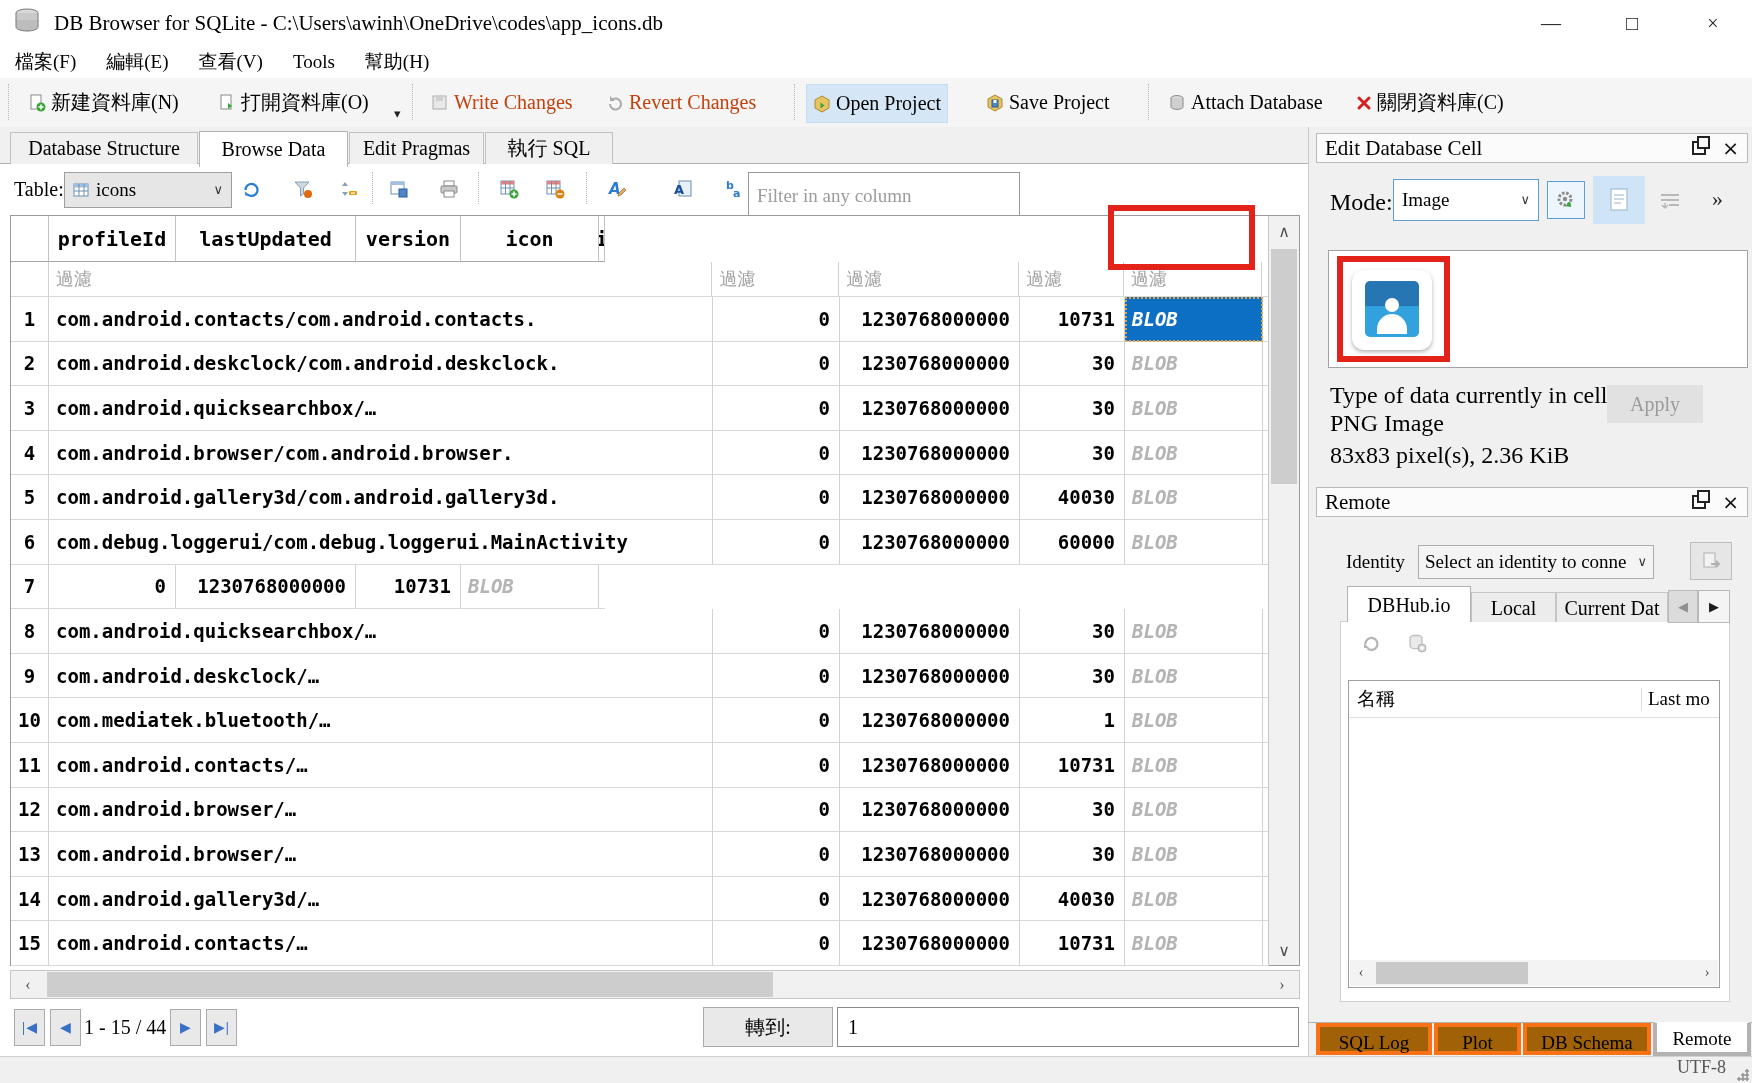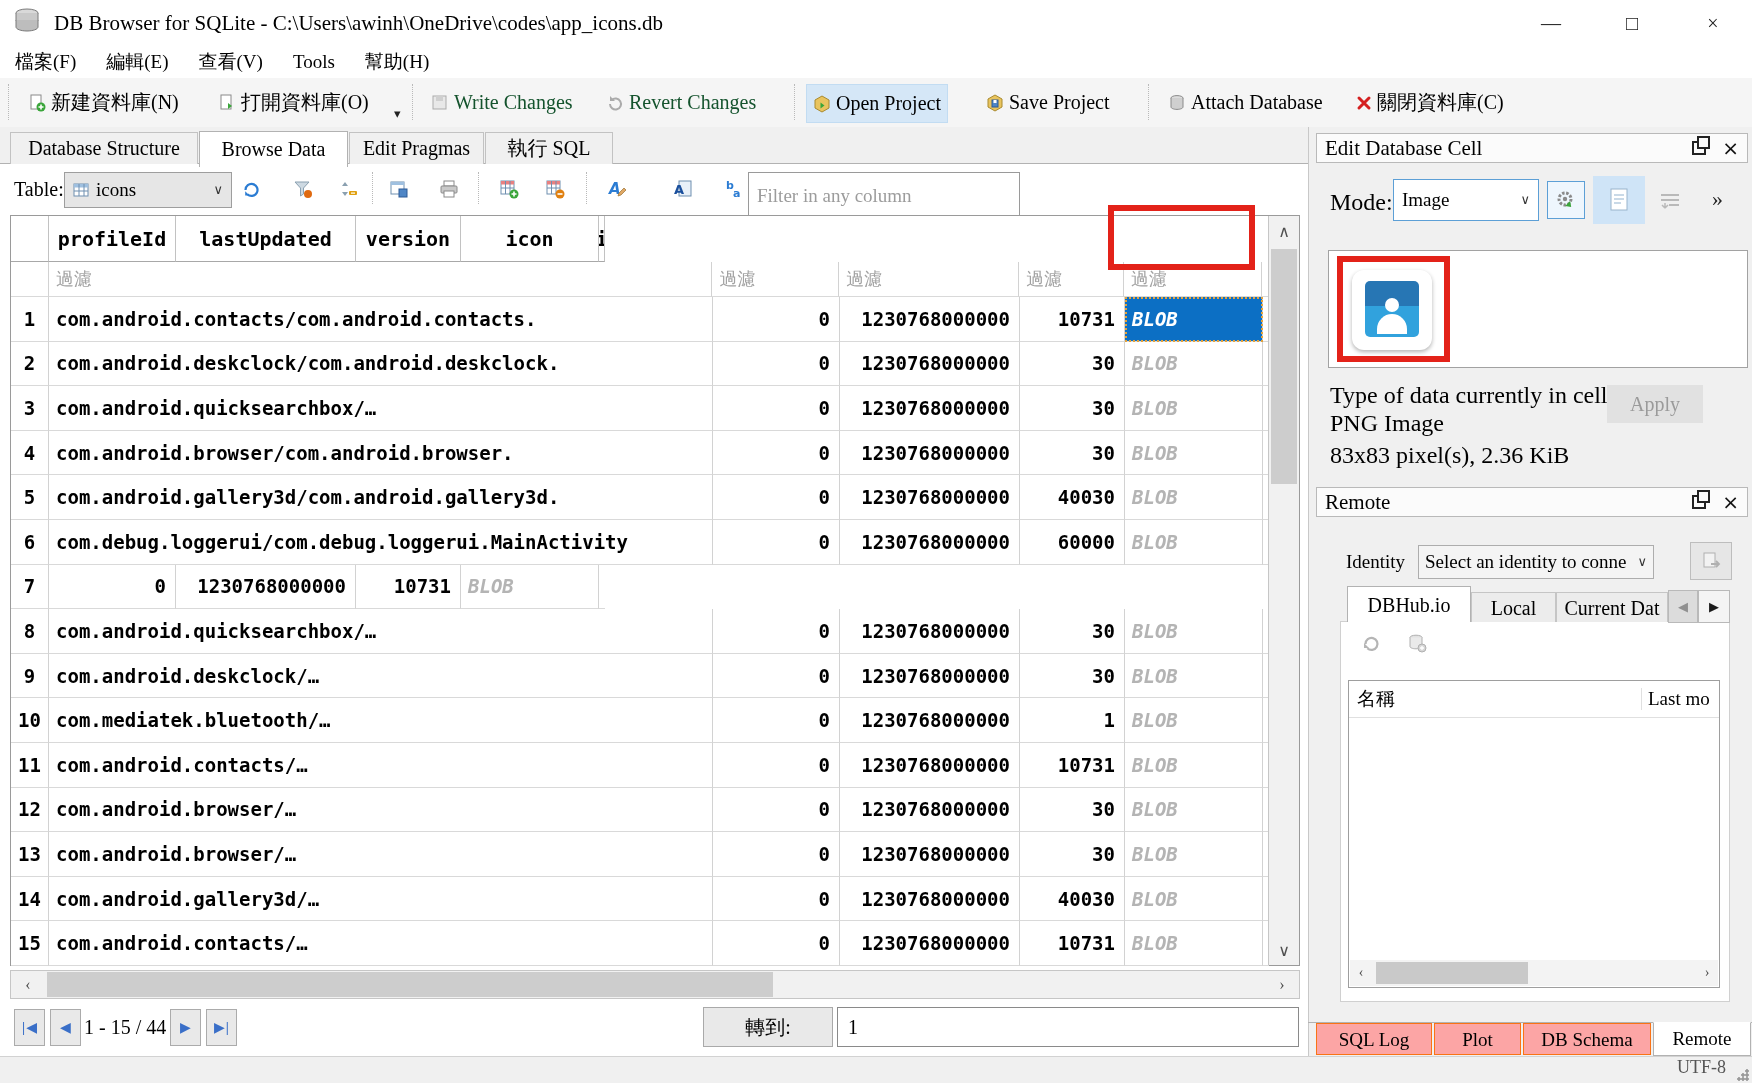--- a/index.html
+++ b/index.html
@@ -14,21 +14,21 @@
   .win-btn{top:0;width:50px;height:46px;text-align:center;line-height:46px;font-size:20px;color:#222;}
   .db-logo{left:12px;top:7px;}
 
   
   .menubar{left:0;top:46px;width:1752px;height:32px;background:#fff;display:flex;align-items:center;}
   .menu-item{padding:0 15px;font-size:19px;height:32px;line-height:32px;}
 
   
   .toolbar{left:0;top:78px;width:1752px;height:49px;background:#f5f5f5;border-bottom:1px solid #e2e2e2;}
   .tbtn{top:6px;height:37px;display:flex;align-items:center;gap:5px;font-size:20px;padding:0 6px;white-space:nowrap;}
-  .tbtn.disabled{color:#14532d;}
+  .tbtn.disabled{color:#c2410c;}
   .tbtn.highlight{background:#d5e7f7;border:1px solid #c2dcf2;}
   .tsep{top:6px;width:1px;height:36px;border-left:1px dotted #b9b9b9;}
   .drop-arrow{font-size:13px;color:#222;}
 
   
   .tabbar{left:0;top:127px;width:1308px;height:37px;background:#f0f0f0;}
   .tabbar::after{content:"";position:absolute;left:0;bottom:0;width:100%;height:1px;background:#b2b2b2;}
   .mtab{top:5px;height:31px;line-height:31px;text-align:center;font-size:20px;background:#f0f0f0;
         border:1px solid #c2c2c2;border-bottom:none;z-index:1;}
   .mtab.active{top:4px;height:35px;line-height:35px;background:#fff;border:1px solid #b2b2b2;border-bottom:none;z-index:3;}
@@ -106,21 +106,21 @@
   .id-combo{left:1418px;top:545px;width:236px;height:34px;background:#f4f4f4;border:1px solid #adadad;padding:0 6px;box-sizing:border-box;font-size:19px;}
   .rtab{height:30px;line-height:30px;text-align:center;font-size:20px;background:#ececec;border:1px solid #c5c5c5;border-bottom:none;box-sizing:border-box;white-space:nowrap;overflow:hidden;}
   .rtab.active{height:36px;line-height:36px;background:#fff;border-color:#b2b2b2;z-index:2;}
   .tab-scroll{box-sizing:border-box;border:1px solid #b9b9b9;display:flex;align-items:center;justify-content:center;font-size:13px;}
   .remote-page{left:1340px;top:621px;width:390px;height:381px;background:#fff;border:1px solid #d0d0d0;box-sizing:border-box;}
   .remote-list{left:1348px;top:680px;width:372px;height:308px;border:1px solid #9e9e9e;background:#fff;box-sizing:border-box;overflow:hidden;}
   .rl-header{height:36px;border-bottom:1px solid #e0e0e0;display:flex;font-size:19px;align-items:center;}
   .rl-hsb{position:absolute;left:1px;bottom:1px;width:368px;height:26px;background:#f3f3f3;display:flex;align-items:center;}
   .rl-thumb{position:absolute;left:26px;top:2px;width:152px;height:22px;background:#c9c9c9;}
 
-  .btab{top:1023px;height:32px;line-height:31px;text-align:center;font-size:19px;background:#fca5a5;border:1px solid #f97316;box-sizing:border-box;}
+  .btab{top:1023px;height:32px;line-height:31px;text-align:center;font-size:19px;background:#a16207;border:4px solid #f97316;box-sizing:border-box;}
   .btab.active{top:1022px;height:34px;line-height:32px;background:#fff;border-color:#b2b2b2;border-top:1px solid #fff;z-index:2;}
   .rp-line{left:1308px;top:1022px;width:444px;height:1px;background:#b2b2b2;}
 
   
   .statusbar{left:0;top:1056px;width:1752px;height:27px;background:#f0f0f0;border-top:1px solid #d2d2d2;box-sizing:border-box;}
   .encoding{right:26px;top:1057px;font-size:18px;color:#555;}
   .grip{right:3px;top:1069px;width:12px;height:12px;
         background:radial-gradient(circle at 2px 10px,#9a9a9a 1.5px,transparent 2px),
                    radial-gradient(circle at 6px 10px,#9a9a9a 1.5px,transparent 2px),
                    radial-gradient(circle at 10px 10px,#9a9a9a 1.5px,transparent 2px),

